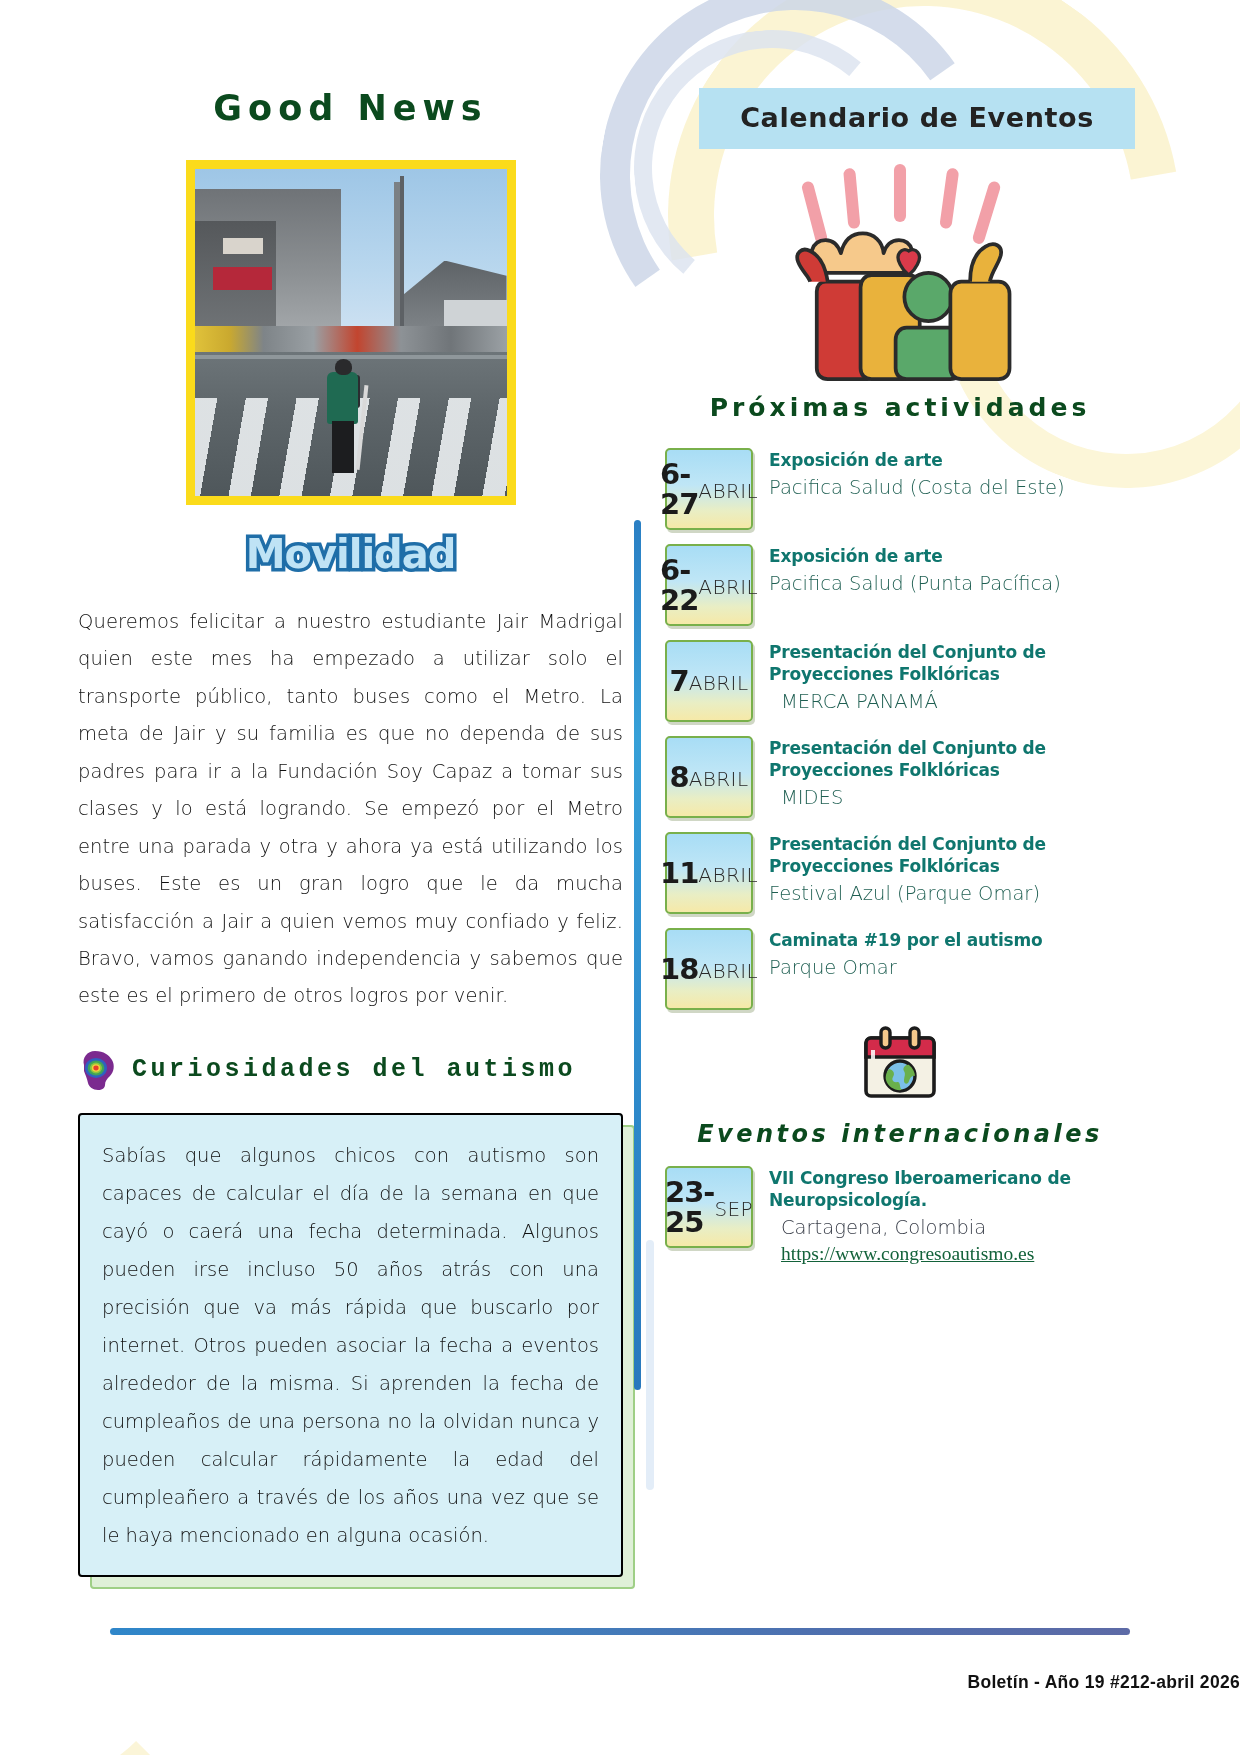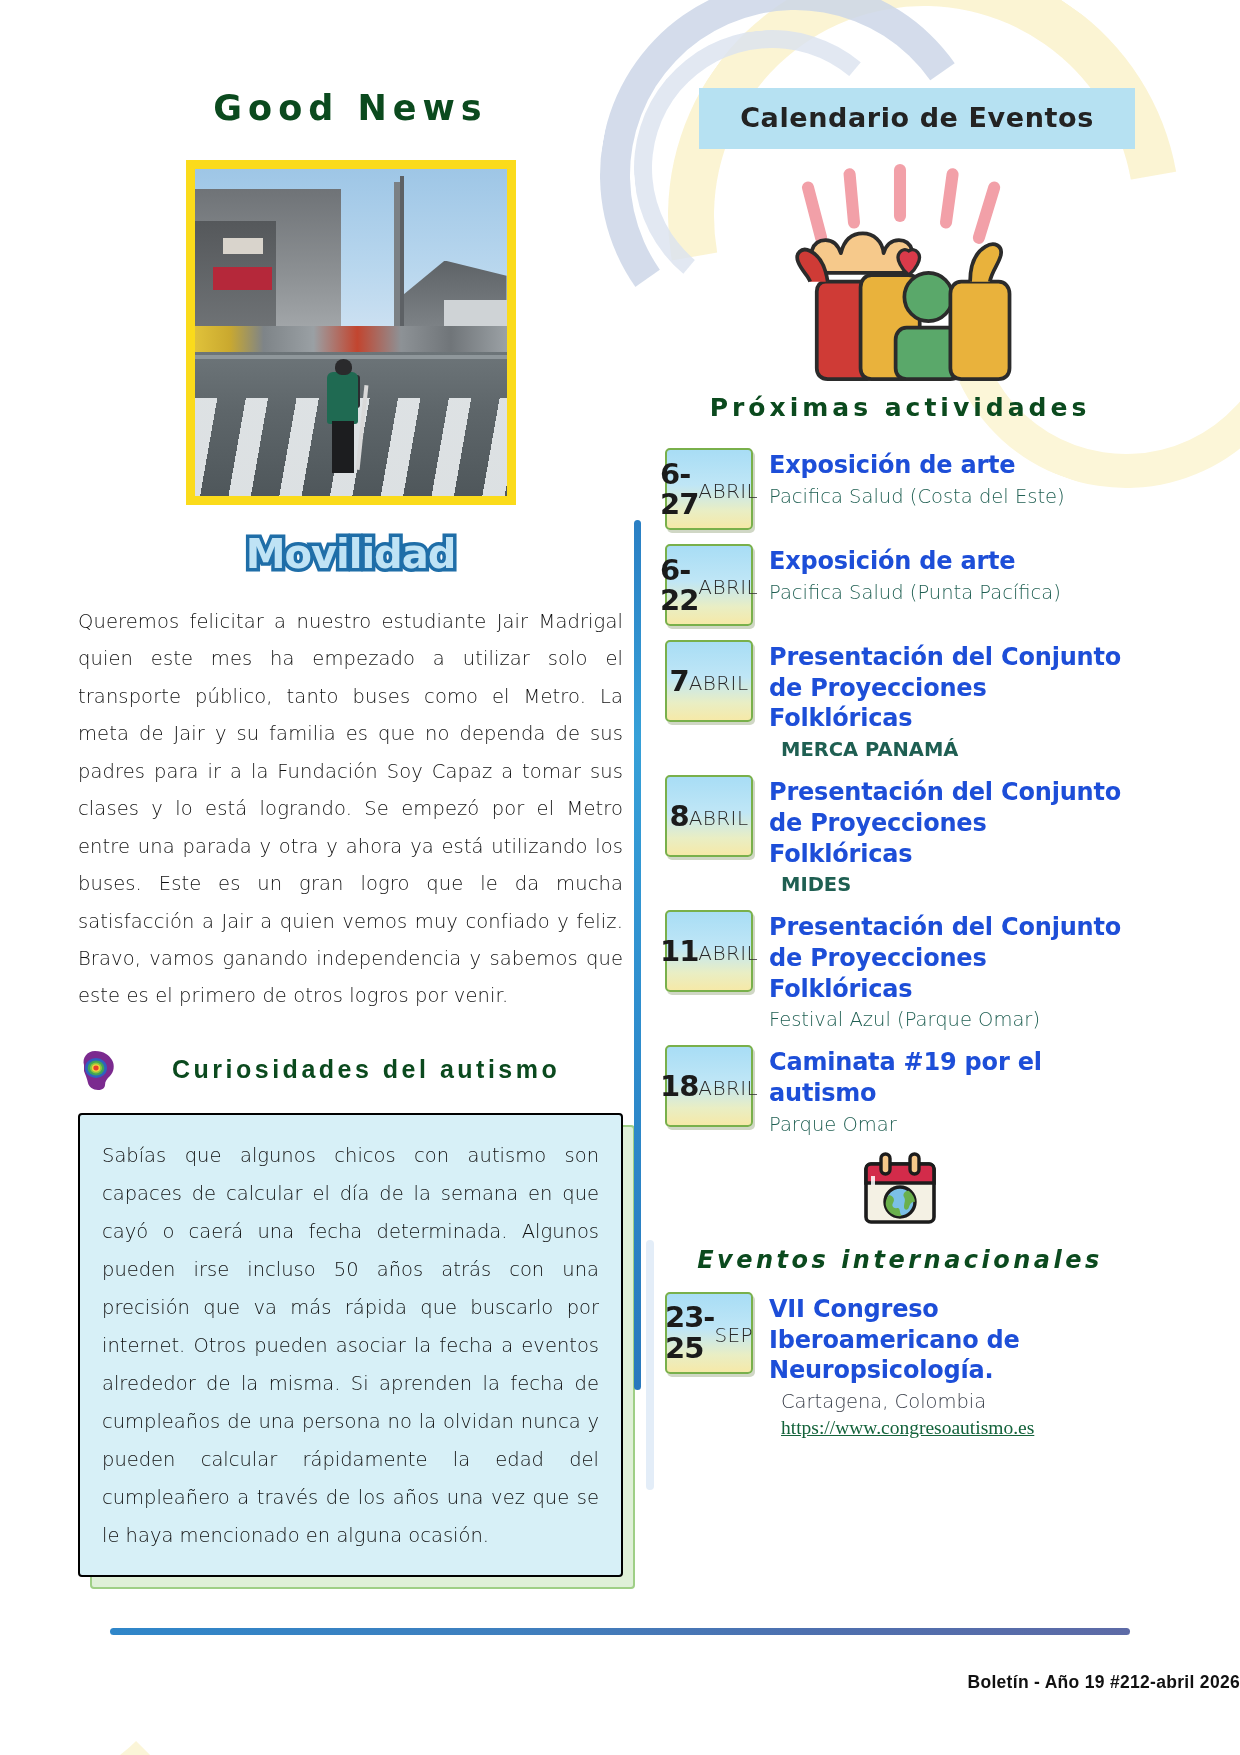--- a/index.html
+++ b/index.html
@@ -161,24 +161,23 @@
     font-family:"DejaVu Sans",sans-serif;
     font-weight:300;
     letter-spacing:.1px;
   }
 
   .curios-head{
     display:flex;align-items:center;gap:14px;margin-top:34px;
   }
   .brain-icon{width:40px;height:42px;flex:0 0 auto;}
   .curios-head .txt{
-    font-family:Liberation Sans, sans-serif;
+    font-family:Liberation Mono, monospace;
     font-weight:bold;font-size:25px;letter-spacing:3.5px;
     color:#0b4a1e;
-    margin-left:40px;
   }
 
   .fact-box{
     margin-top:22px;position:relative;
   }
   .fact-box .shadow-layer{
     position:absolute;left:12px;top:12px;right:-12px;bottom:-12px;
     background:#dff0d8;border:2px solid #9fcf86;border-radius:4px;
   }
   .fact-box .inner{
@@ -238,27 +237,27 @@
     font-family:"DejaVu Sans",sans-serif;font-weight:bold;
     font-size:29px;color:#1b1b1b;line-height:1.05;letter-spacing:-1px;
   }
   .datebox .m{
     font-size:20px;color:#2a2a2a;margin-top:4px;
     font-family:"DejaVu Sans",sans-serif;font-weight:300;letter-spacing:.4px;
   }
   .ev-text{padding-top:2px;}
   .ev-title{
     font-family:"DejaVu Sans",sans-serif;font-weight:bold;
-    font-size:24px;line-height:1.28;color:#1d4ed8;letter-spacing:-.2px;
+    font-size:17px;line-height:1.28;color:#0f766e;letter-spacing:-.2px;
   }
   .ev-venue{
     font-family:"DejaVu Sans",sans-serif;font-weight:300;
     font-size:19.5px;color:#1f5f52;margin-top:4px;
   }
-  .ev-venue.indent{margin-left:12px;font-weight:bold;}
+  .ev-venue.indent{margin-left:12px;}
   .ev-venue.plain{color:#3a3f4a;margin-left:12px;}
 
   .cal-globe{width:86px;height:86px;display:block;margin:12px auto 0;}
 
   .intl-title{
     margin-top:10px;text-align:center;
     font-family:"DejaVu Sans",sans-serif;
     font-weight:bold;font-size:24px;letter-spacing:3.5px;color:#0b4a1e;font-style:italic;
   }
 

